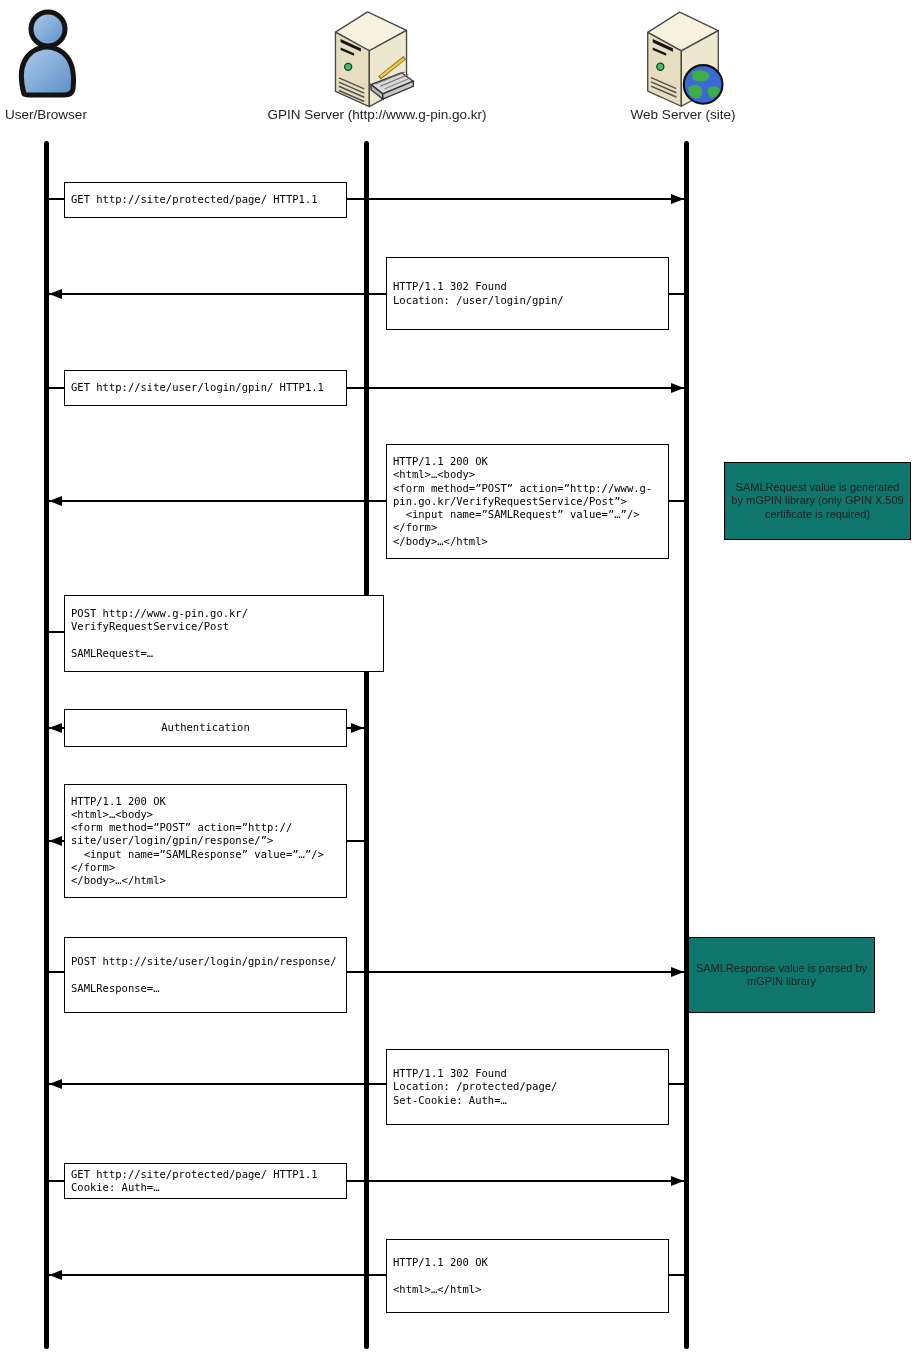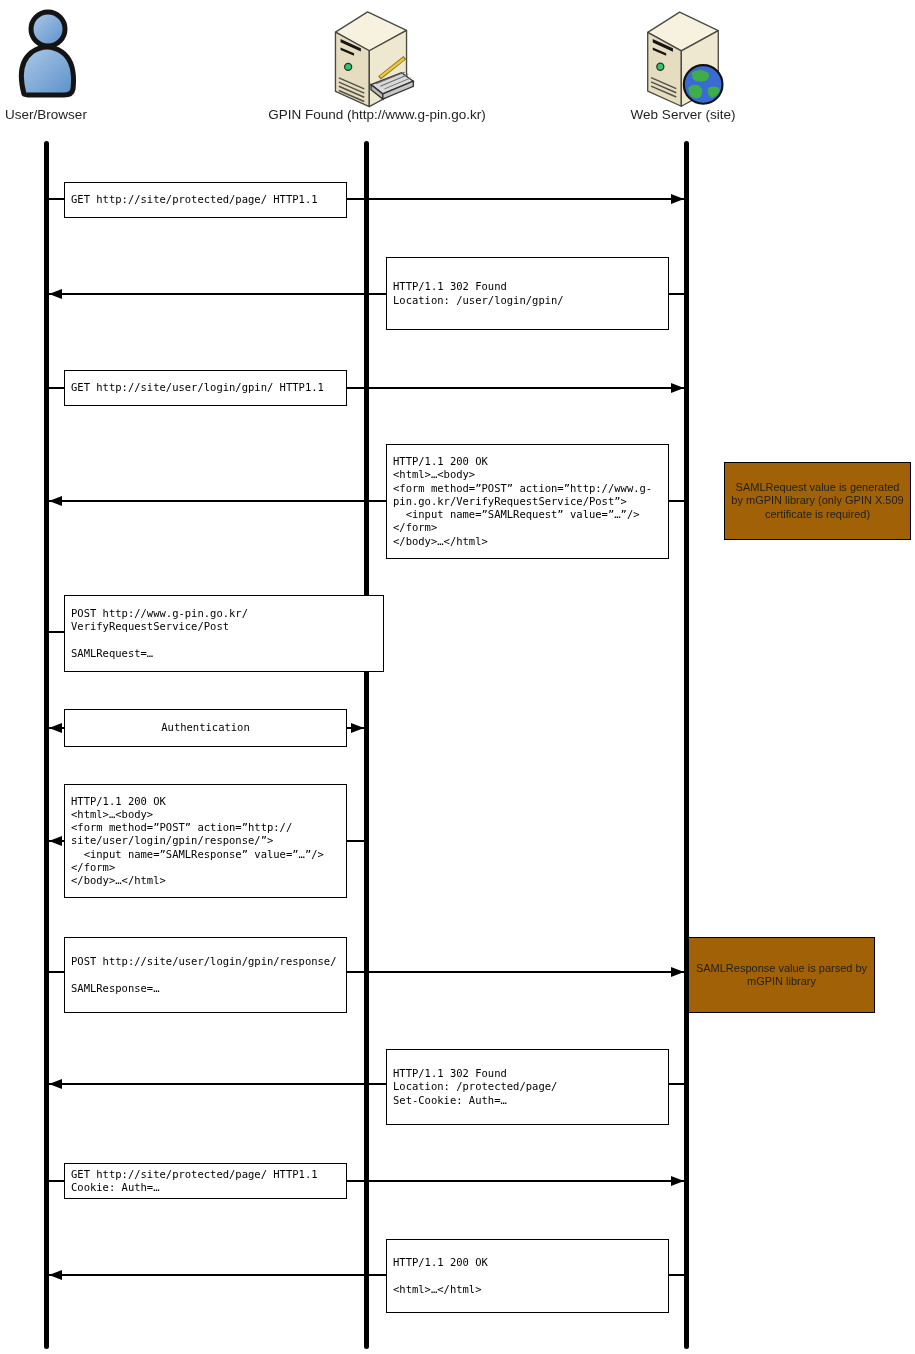--- a/index.html
+++ b/index.html
@@ -16,21 +16,21 @@
   .ahead-r{right:0;border-left:13px solid #000;border-top:5.5px solid transparent;
            border-bottom:5.5px solid transparent;}
   .ahead-l{left:0;border-right:13px solid #000;border-top:5.5px solid transparent;
            border-bottom:5.5px solid transparent;}
   .msgbox{position:absolute;border:1px solid #000;background:#fff;display:flex;
           align-items:center;z-index:3;box-sizing:border-box;}
   .mtext{font:10.5px/13.2px "DejaVu Sans Mono",monospace;white-space:pre-wrap;
          padding:0 6px;color:#000;}
   .b{font-weight:normal;}
   .centered .mtext{width:100%;text-align:center;}
-  .note{position:absolute;border:1px solid #000;background:#a16207;display:flex;
+  .note{position:absolute;border:1px solid #000;background:#0f766e;display:flex;
         align-items:center;justify-content:center;z-index:3;box-sizing:border-box;}
   .ntext{font:11px/13.5px "Liberation Sans",sans-serif;text-align:center;
          padding:0 6px;color:#1f1f1f;}
 </style>
 </head>
 <body>
 
 <div class="canvas">
 
   <svg class="actor-icon" style="left:14px;top:6px" width="64" height="94" viewBox="0 0 64 94">
@@ -64,21 +64,21 @@
     <line x1="61" y1="91" x2="89" y2="69" stroke="#e8c93e" stroke-width="3"></line>
     <polygon points="50,100 86,86 100,96 64,111" fill="#d9d9d9" stroke="#333" stroke-width="1.6"></polygon>
     <polygon points="50,100 64,111 64,117 50,106" fill="#b9b9b9" stroke="#333" stroke-width="1.6"></polygon>
     <polygon points="64,111 100,96 100,102 64,117" fill="#c6c6c6" stroke="#333" stroke-width="1.6"></polygon>
     <g stroke="#6e6e6e" stroke-width="1.2">
       <line x1="56" y1="99" x2="90" y2="85"></line>
       <line x1="61" y1="102" x2="94" y2="88"></line>
       <line x1="66" y1="105" x2="97" y2="92"></line>
     </g>
   </svg>
-  <div class="actor-label" style="left:247px">GPIN Found (http://www.g-pin.go.kr)</div>
+  <div class="actor-label" style="left:247px">GPIN Server (http://www.g-pin.go.kr)</div>
 
   <svg class="actor-icon" style="left:641px;top:2px" width="84" height="106" viewBox="0 0 100 126">
     <g stroke="#4a4a42" stroke-width="1.6" stroke-linejoin="round">
       <polygon points="8,36 46,12 92,34 48,58" fill="#f7f2e0"></polygon>
       <polygon points="8,36 48,58 48,124 8,106" fill="#e6ddc1"></polygon>
       <polygon points="48,58 92,34 92,100 48,124" fill="#efe8d0"></polygon>
     </g>
     <polygon points="14,44 38,55 38,59 14,48" fill="#151515"></polygon>
     <polygon points="14,54 30,61 30,64 14,57" fill="#151515"></polygon>
     <circle cx="23" cy="77" r="4.2" fill="#39c06f" stroke="#23352b" stroke-width="1.5"></circle>

